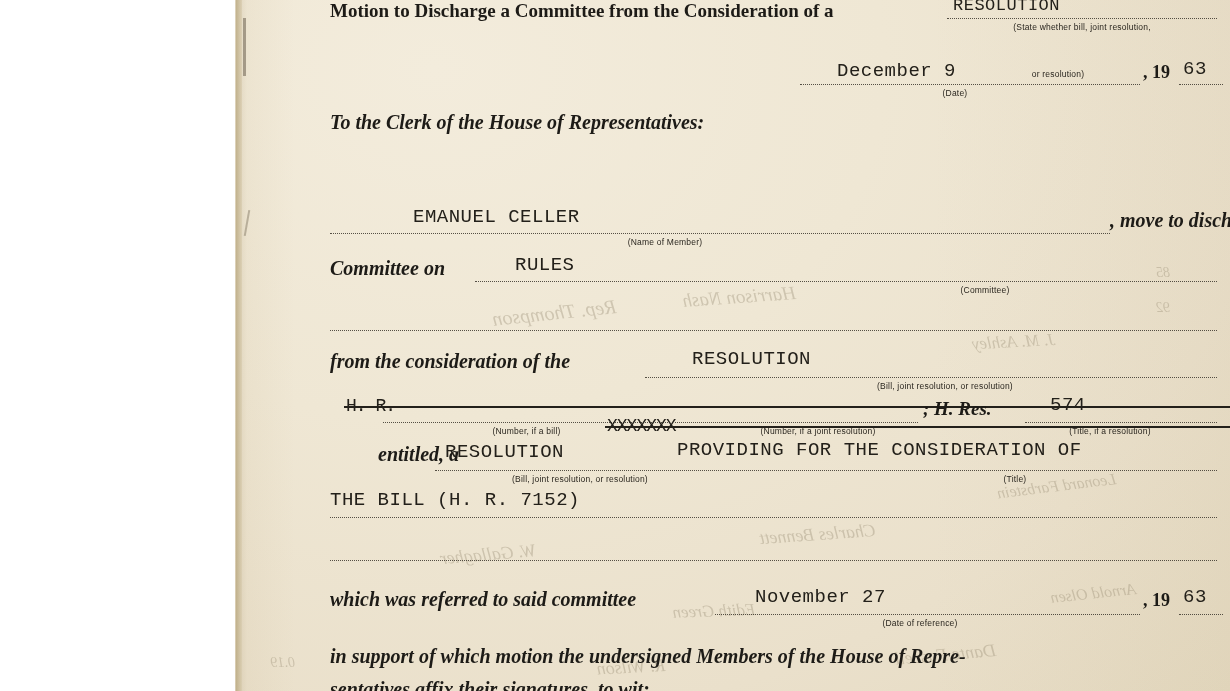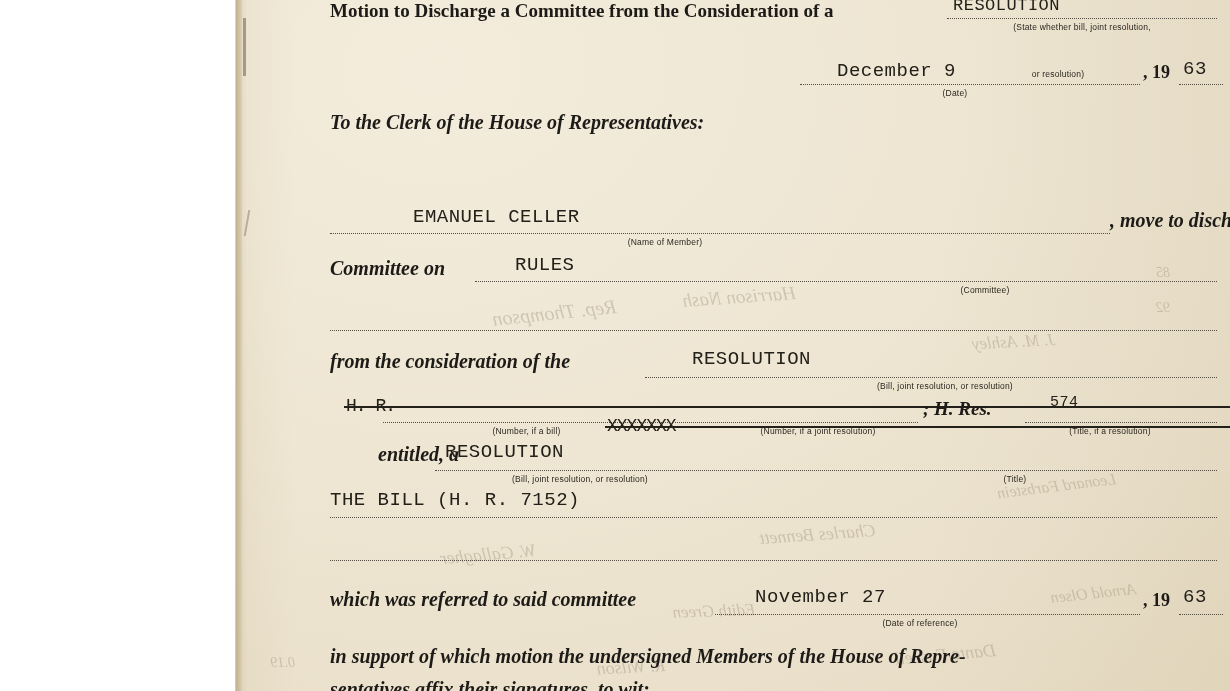--- a/index.html
+++ b/index.html
@@ -192,27 +192,28 @@
 
       <div class="abs xx strike" style="left:94px; top:396px; font-size:18px;">H. R.</div>
       <div class="rule" style="left:148px; top:422px; width:287px;"></div>
       <div class="abs tiny" style="left:148px; top:426px; width:287px;">(Number, if a bill)</div>
 
       <div class="abs xx strike" style="left:355px; top:396px; font-size:18px;">XXXXXXX</div>
       <div class="rule" style="left:440px; top:422px; width:243px;"></div>
       <div class="abs tiny" style="left:438px; top:426px; width:290px;">(Number, if a joint resolution)</div>
 
       <div class="abs ital" style="left:688px; top:398px; font-size:19px;">; H. Res.</div>
-      <div class="abs type" style="left:815px; top:394px; font-size:15px;">574</div>
+      <div class="abs type" style="left:815px; top:394px; font-size:19px;">574</div>
       <div class="rule" style="left:790px; top:422px; width:192px;"></div>
       <div class="abs tiny" style="left:760px; top:426px; width:230px;">(Title, if a resolution)</div>
 
       <div class="abs ital" style="left:95px; top:443px; font-size:20px;margin-left:48px;">entitled, a</div>
       <div class="rule" style="left:200px; top:470px; width:782px;"></div>
       <div class="abs type" style="left:210px; top:441px; font-size:19px;">RESOLUTION</div>
+      <div class="abs type" style="left:442px; top:439px; font-size:19px;">PROVIDING FOR THE CONSIDERATION OF</div>
       <div class="abs tiny" style="left:200px; top:474px; width:290px;">(Bill, joint resolution, or resolution)</div>
       <div class="abs tiny" style="left:700px; top:474px; width:160px;">(Title)</div>
 
       <div class="abs type" style="left:95px; top:489px; font-size:19px;">THE BILL (H. R. 7152)</div>
       <div class="rule" style="left:95px; top:517px; width:887px;"></div>
 
       <div class="rule" style="left:95px; top:560px; width:887px;"></div>
 
       <div class="abs ital" style="left:95px; top:588px; font-size:20px;">which was referred to said committee</div>
       <div class="rule" style="left:480px; top:614px; width:425px;"></div>

